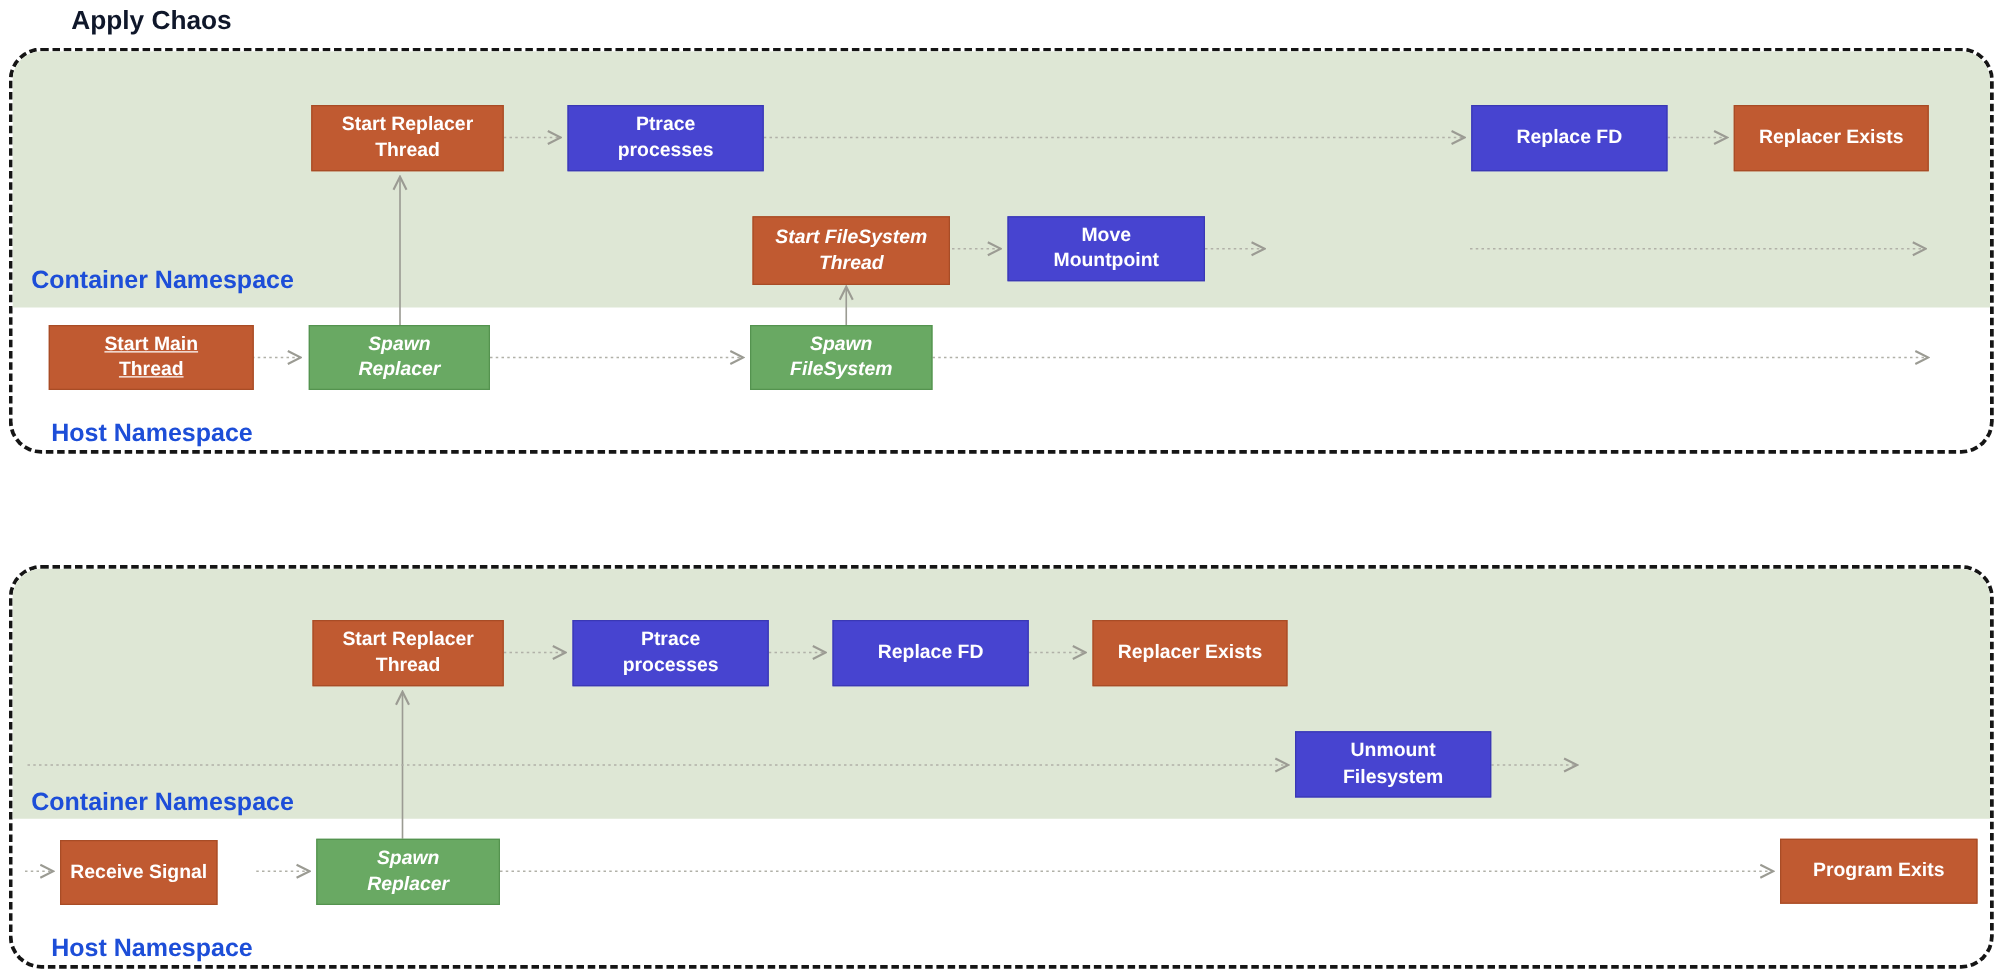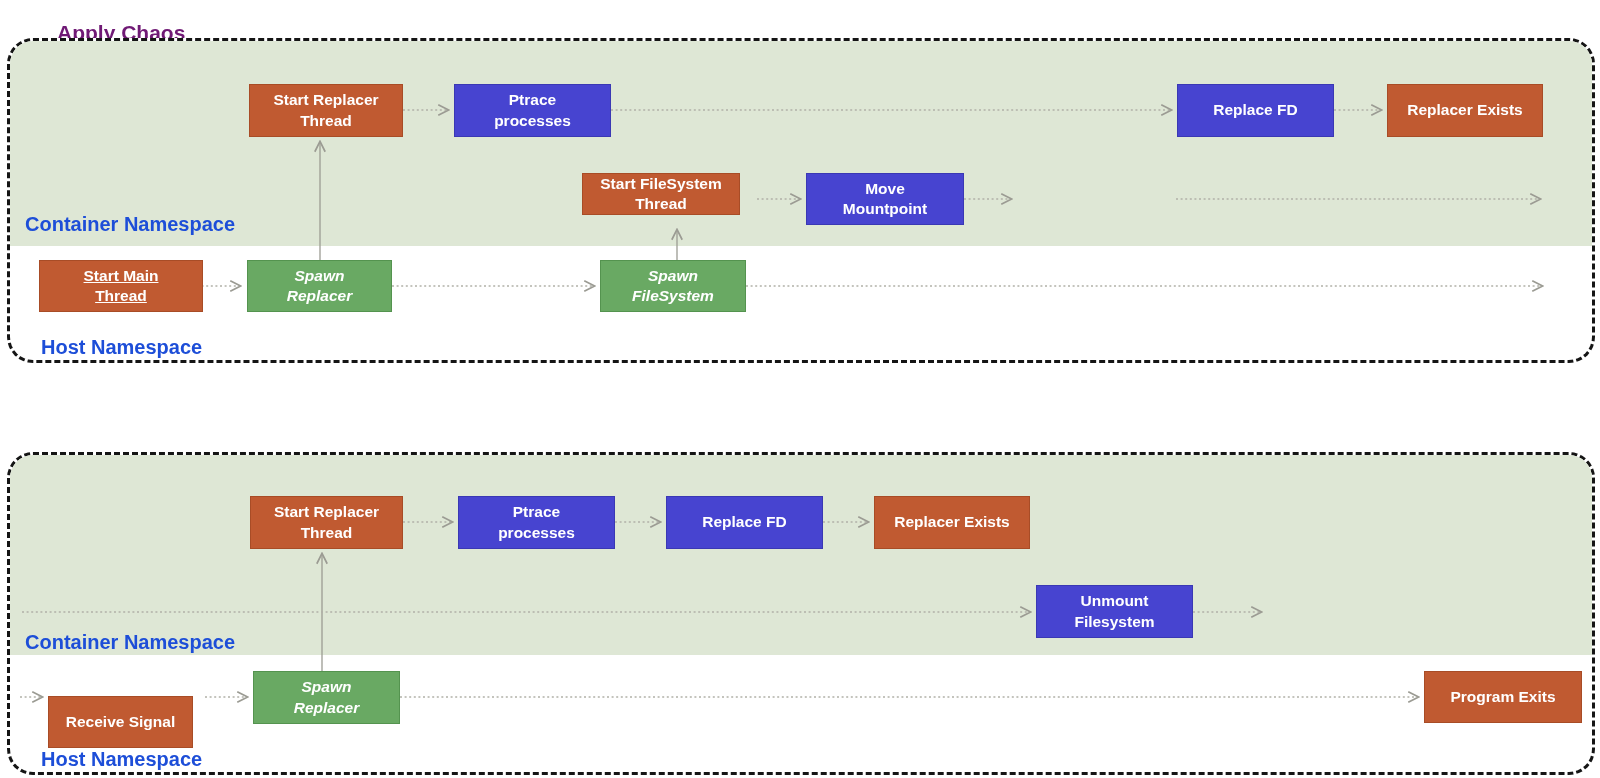--- a/index.html
+++ b/index.html
@@ -2,22 +2,22 @@
 <html><head>
 <meta charset="utf-8">
 <style>
   html,body { margin:0; padding:0; background:#ffffff; }
   #stage {
     position:relative; width:1600px; height:778px;
     font-family:"Liberation Sans", sans-serif;
     overflow:hidden; background:#ffffff;
   }
   .page-title {
-    position:absolute; left:57px; top:21px;
-    font-size:21px; font-weight:bold; color:#701a75;
+    position:absolute; left:57px; top:5px;
+    font-size:21px; font-weight:bold; color:#0f172a;
   }
   .panel {
     position:absolute; left:7px; width:1588px;
     border:3px dashed #151515; border-radius:26px;
     box-sizing:border-box; overflow:hidden; background:#ffffff;
   }
   .panel-1 { top:38px;  height:325px; }
   .panel-2 { top:452px; height:323px; }
   .green-zone { position:absolute; left:0; top:0; right:0; background:#dee7d5; }
   .panel-1 .green-zone { height:205px; }
@@ -92,26 +92,26 @@
   <div class="node green" style="left:247px; top:260px; width:145px; height:52px;">Spawn
 Replacer</div>
   <div class="node green" style="left:600px; top:260px; width:146px; height:52px;">Spawn
 FileSystem</div>
   <div class="node orange" style="left:249px; top:84px;  width:154px; height:53px;">Start Replacer
 Thread</div>
   <div class="node blue" style="left:454px; top:84px;  width:157px; height:53px;">Ptrace
 processes</div>
   <div class="node blue" style="left:1177px;top:84px;  width:157px; height:53px;">Replace FD</div>
   <div class="node orange" style="left:1387px;top:84px;  width:156px; height:53px;">Replacer Exists</div>
-  <div class="node orange" style="left:582px; top:173px; width:158px; height:42px;">Start FileSystem
+  <div class="node orange" style="left:602px; top:173px; width:158px; height:55px;font-style:italic;">Start FileSystem
 Thread</div>
   <div class="node blue" style="left:806px; top:173px; width:158px; height:52px;">Move
 Mountpoint</div>
 
-  <div class="node orange" style="left:48px;  top:672px; width:145px; height:52px;margin-top:24px;">Receive Signal</div>
+  <div class="node orange" style="left:48px;  top:672px; width:126px; height:52px;">Receive Signal</div>
   <div class="node green" style="left:253px; top:671px; width:147px; height:53px;">Spawn
 Replacer</div>
   <div class="node orange" style="left:250px; top:496px; width:153px; height:53px;">Start Replacer
 Thread</div>
   <div class="node blue" style="left:458px; top:496px; width:157px; height:53px;">Ptrace
 processes</div>
   <div class="node blue" style="left:666px; top:496px; width:157px; height:53px;">Replace FD</div>
   <div class="node orange" style="left:874px; top:496px; width:156px; height:53px;">Replacer Exists</div>
   <div class="node blue" style="left:1036px;top:585px; width:157px; height:53px;">Unmount
 Filesystem</div>

